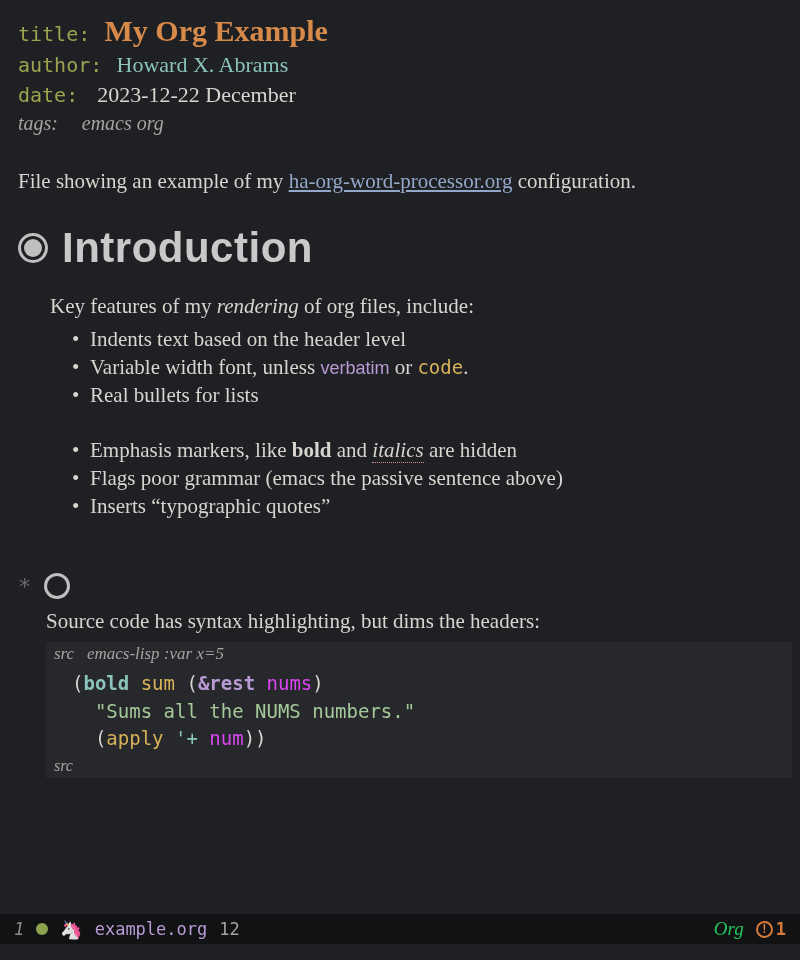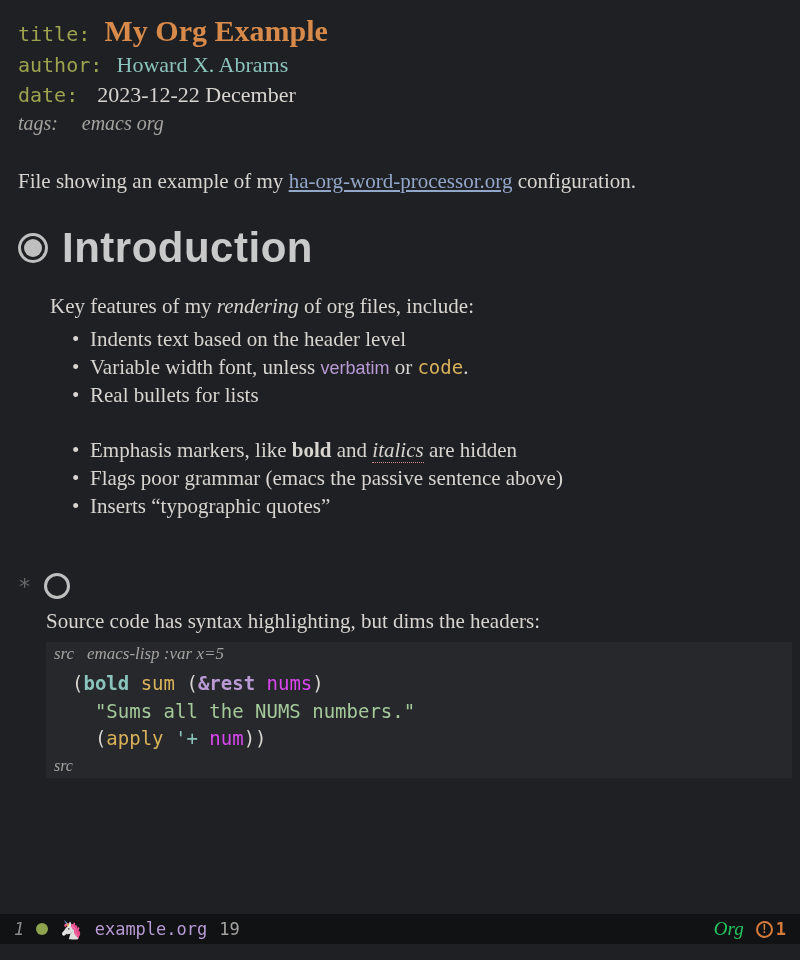--- a/index.html
+++ b/index.html
@@ -230,21 +230,21 @@
       <div class="src-end">src</div>
     </div>
 
   </div>
 
   <div class="modeline">
     <span class="ml-num">1</span>
     <span class="ml-dot"></span>
     <span class="ml-horse">🦄</span>
     <span class="ml-file">example.org</span>
-    <span class="ml-col">19</span>
+    <span class="ml-col">12</span>
     <span class="ml-spacer"></span>
     <span class="ml-mode">Org</span>
     <span class="ml-warn">
       <span class="ml-warn-circle">!</span>
       <span>1</span>
     </span>
   </div>
 
 </div>
 

